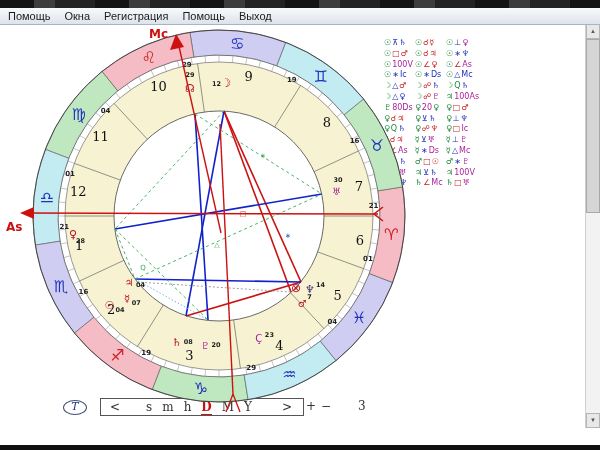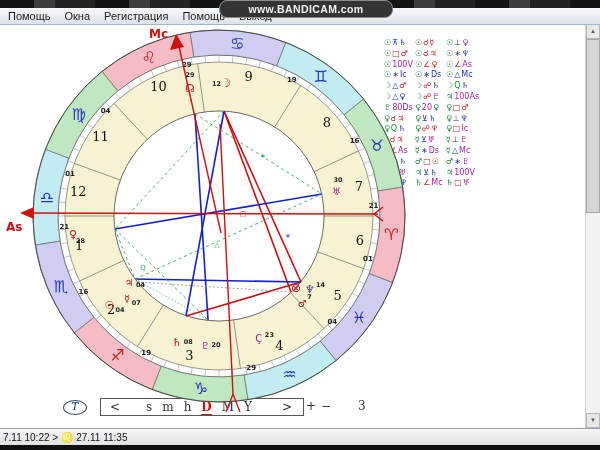--- a/index.html
+++ b/index.html
@@ -46,21 +46,20 @@
 
 <div class="screen">
   <div class="strip-top"></div>
   <div class="menubar" id="menubar">
       <span>Помощь</span>
       <span>Окна</span>
       <span>Регистрация</span>
       <span>Помощь</span>
       <span>Выход</span>
     </div>
-  <div class="watermark">www.BANDICAM.com</div>
 
   <svg id="wheel" width="600" height="450" viewBox="0 0 600 450">
       <circle cx="219" cy="216" r="161" fill="#ffffff" stroke="#444" stroke-width="0.6"></circle>
       <path d="M392.64595932847953 282.6564386154258 A186 186 0 0 0 402.71003135069566 186.90318950251705 L378.0178228358172 190.81405112852283 A161 161 0 0 1 369.3064486660495 273.69723987679333 Z" fill="#f6bcc5" stroke="#555" stroke-width="0.6"></path>
       <text x="391.05228789871126" y="239.58342414530404" font-size="16" fill="#cc2222" text-anchor="middle" font-family="&quot;DejaVu Sans&quot;,sans-serif" font-weight="normal">♈</text>
       <path d="M402.71003135069566 186.90318950251705 A186 186 0 0 0 363.5491488309966 98.94640726473024 L344.1204997945723 114.67941704097618 A161 161 0 0 1 378.0178228358172 190.81405112852283 Z" fill="#c0e8c0" stroke="#555" stroke-width="0.6"></path>
       <text x="377.04336417216996" y="151.13456074788655" font-size="16" fill="#2233bb" text-anchor="middle" font-family="&quot;DejaVu Sans&quot;,sans-serif" font-weight="normal">♉</text>
       <path d="M363.5491488309966 98.94640726473024 A186 186 0 0 0 285.6564386154259 42.354040671520465 L276.69723987679333 65.69355133395052 A161 161 0 0 1 344.1204997945723 114.67941704097618 Z" fill="#c2ecf2" stroke="#555" stroke-width="0.6"></path>
       <text x="320.68684864659787" y="81.54005997313408" font-size="16" fill="#2233bb" text-anchor="middle" font-family="&quot;DejaVu Sans&quot;,sans-serif" font-weight="normal">♊</text>
       <path d="M285.6564386154259 42.354040671520465 A186 186 0 0 0 189.90318950251702 32.2899686493044 L193.8140511285228 56.98217716418284 A161 161 0 0 1 276.69723987679333 65.69355133395052 Z" fill="#cfcdf2" stroke="#555" stroke-width="0.6"></path>
@@ -337,17 +336,14 @@
     <span class="tsym" style="left:321px">−</span>
     <span class="tsym" style="left:358px">3</span>
   </div>
 
   <div class="scrollbar">
     <div class="sb-up">▲</div>
     <div class="sb-thumb"></div>
     <div class="sb-down">▼</div>
   </div>
 
-  <div class="statusbar">
-    <span>7.11 10:22  &gt;  ♌ 27.11 11:35</span>
-  </div>
   <div class="strip-bottom"></div>
 </div>
 
 </body></html>

